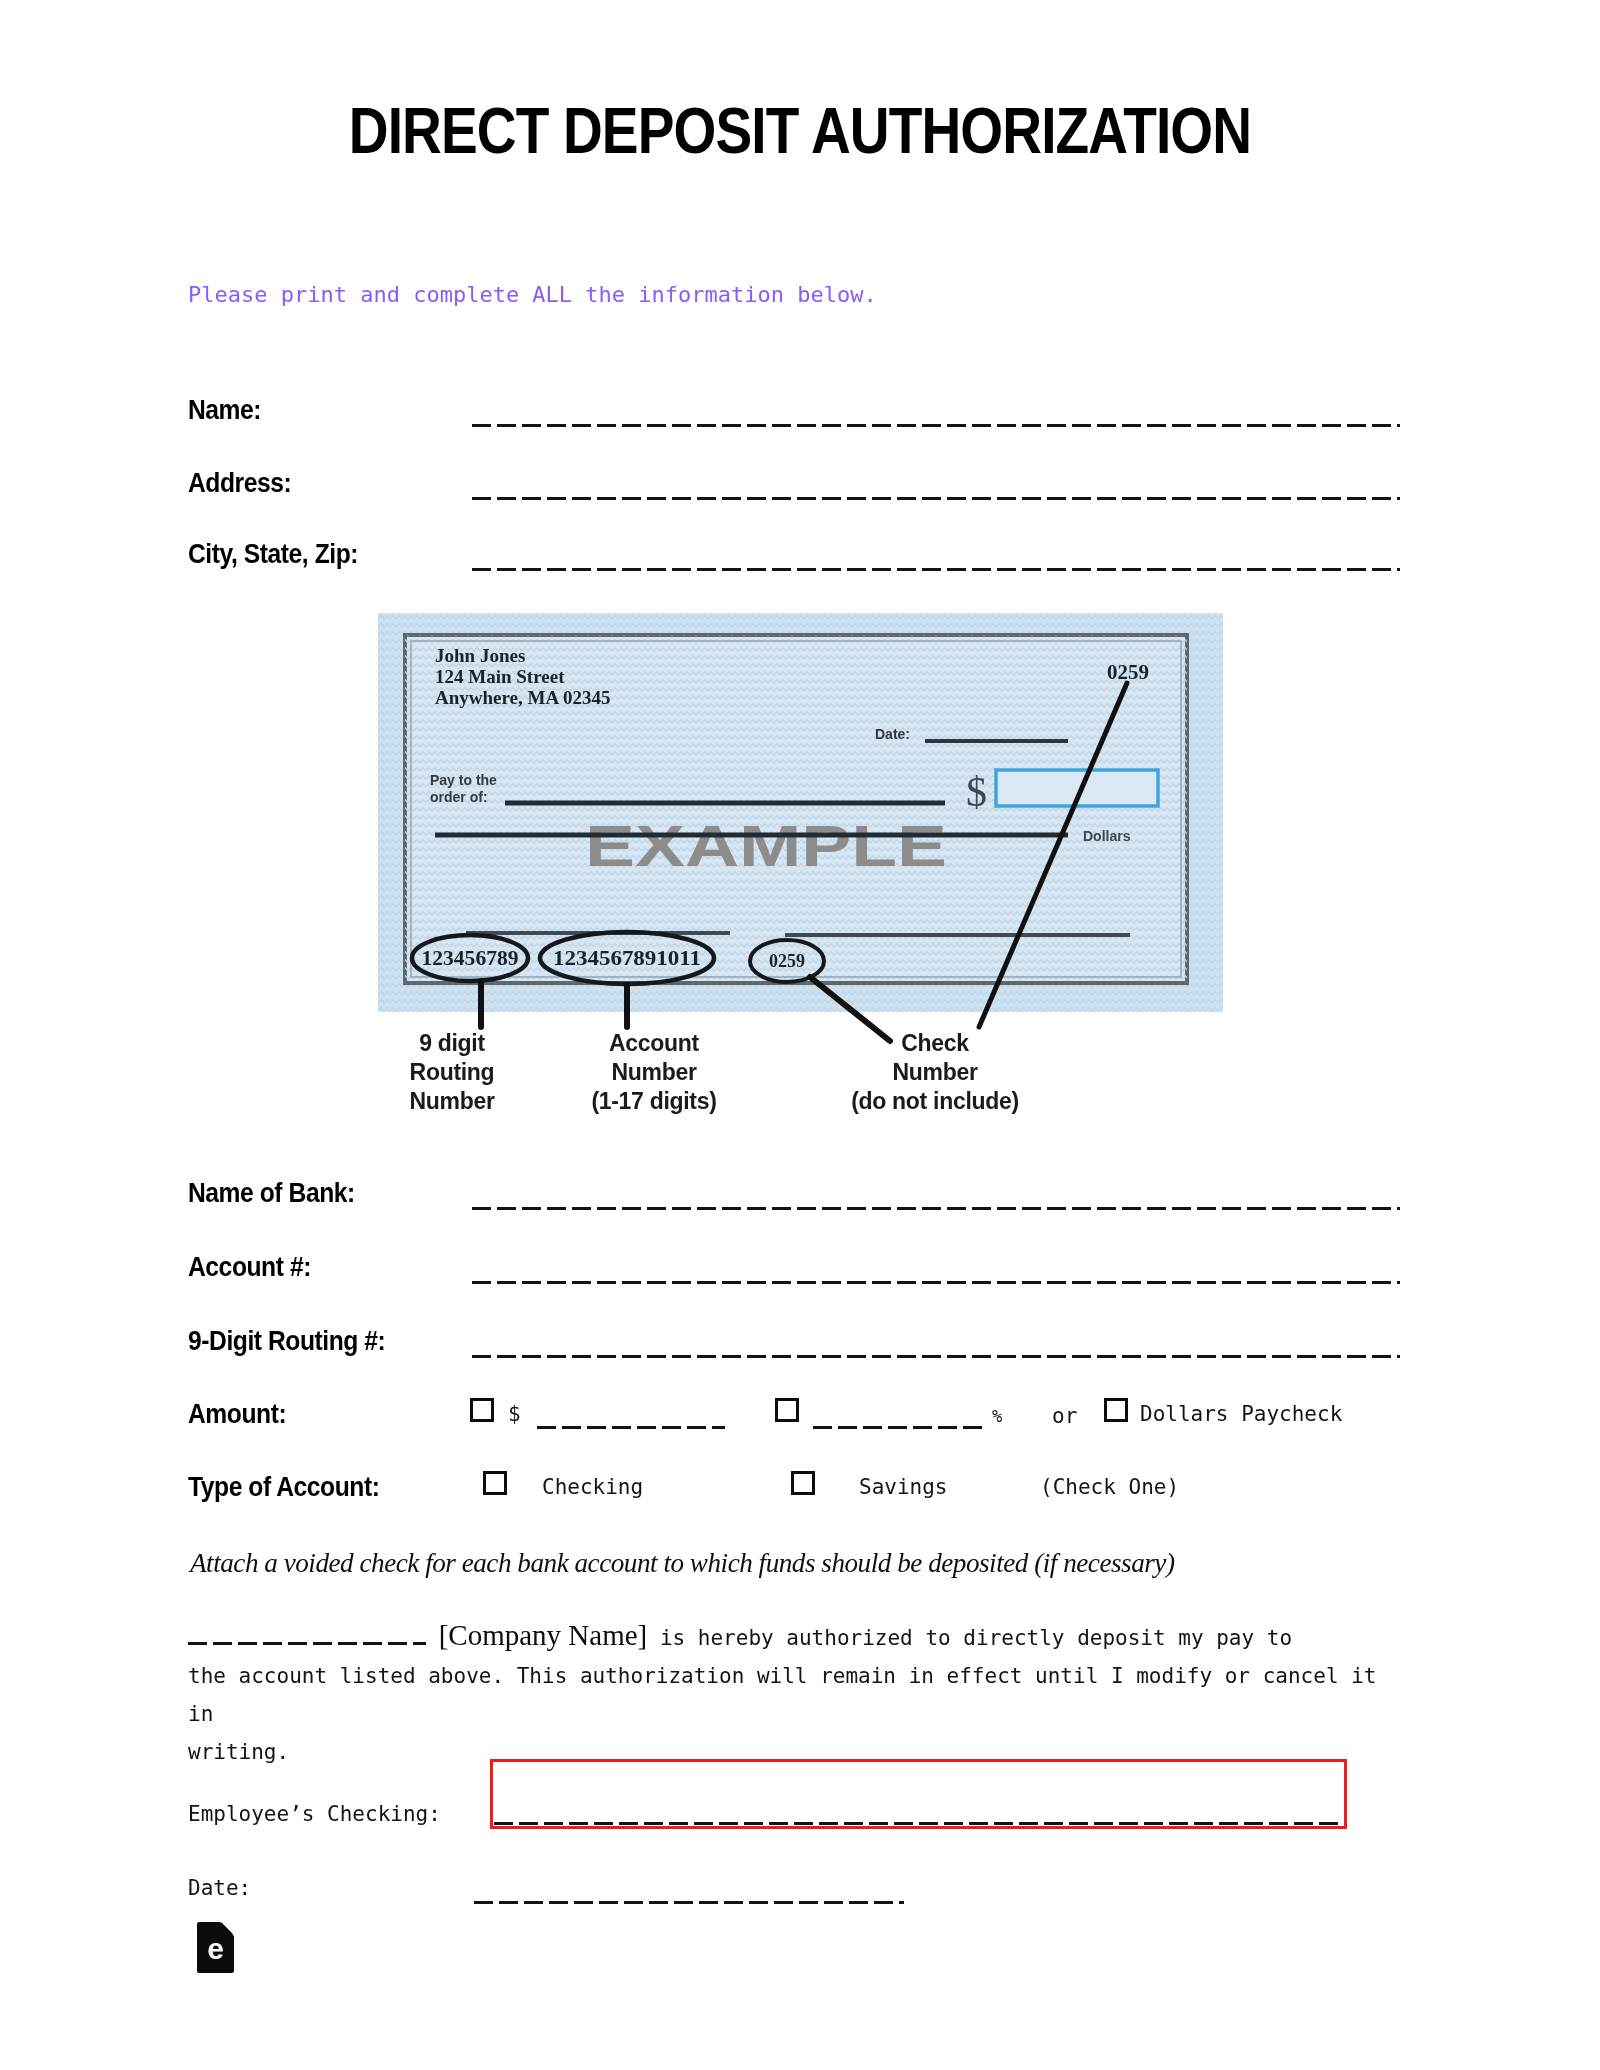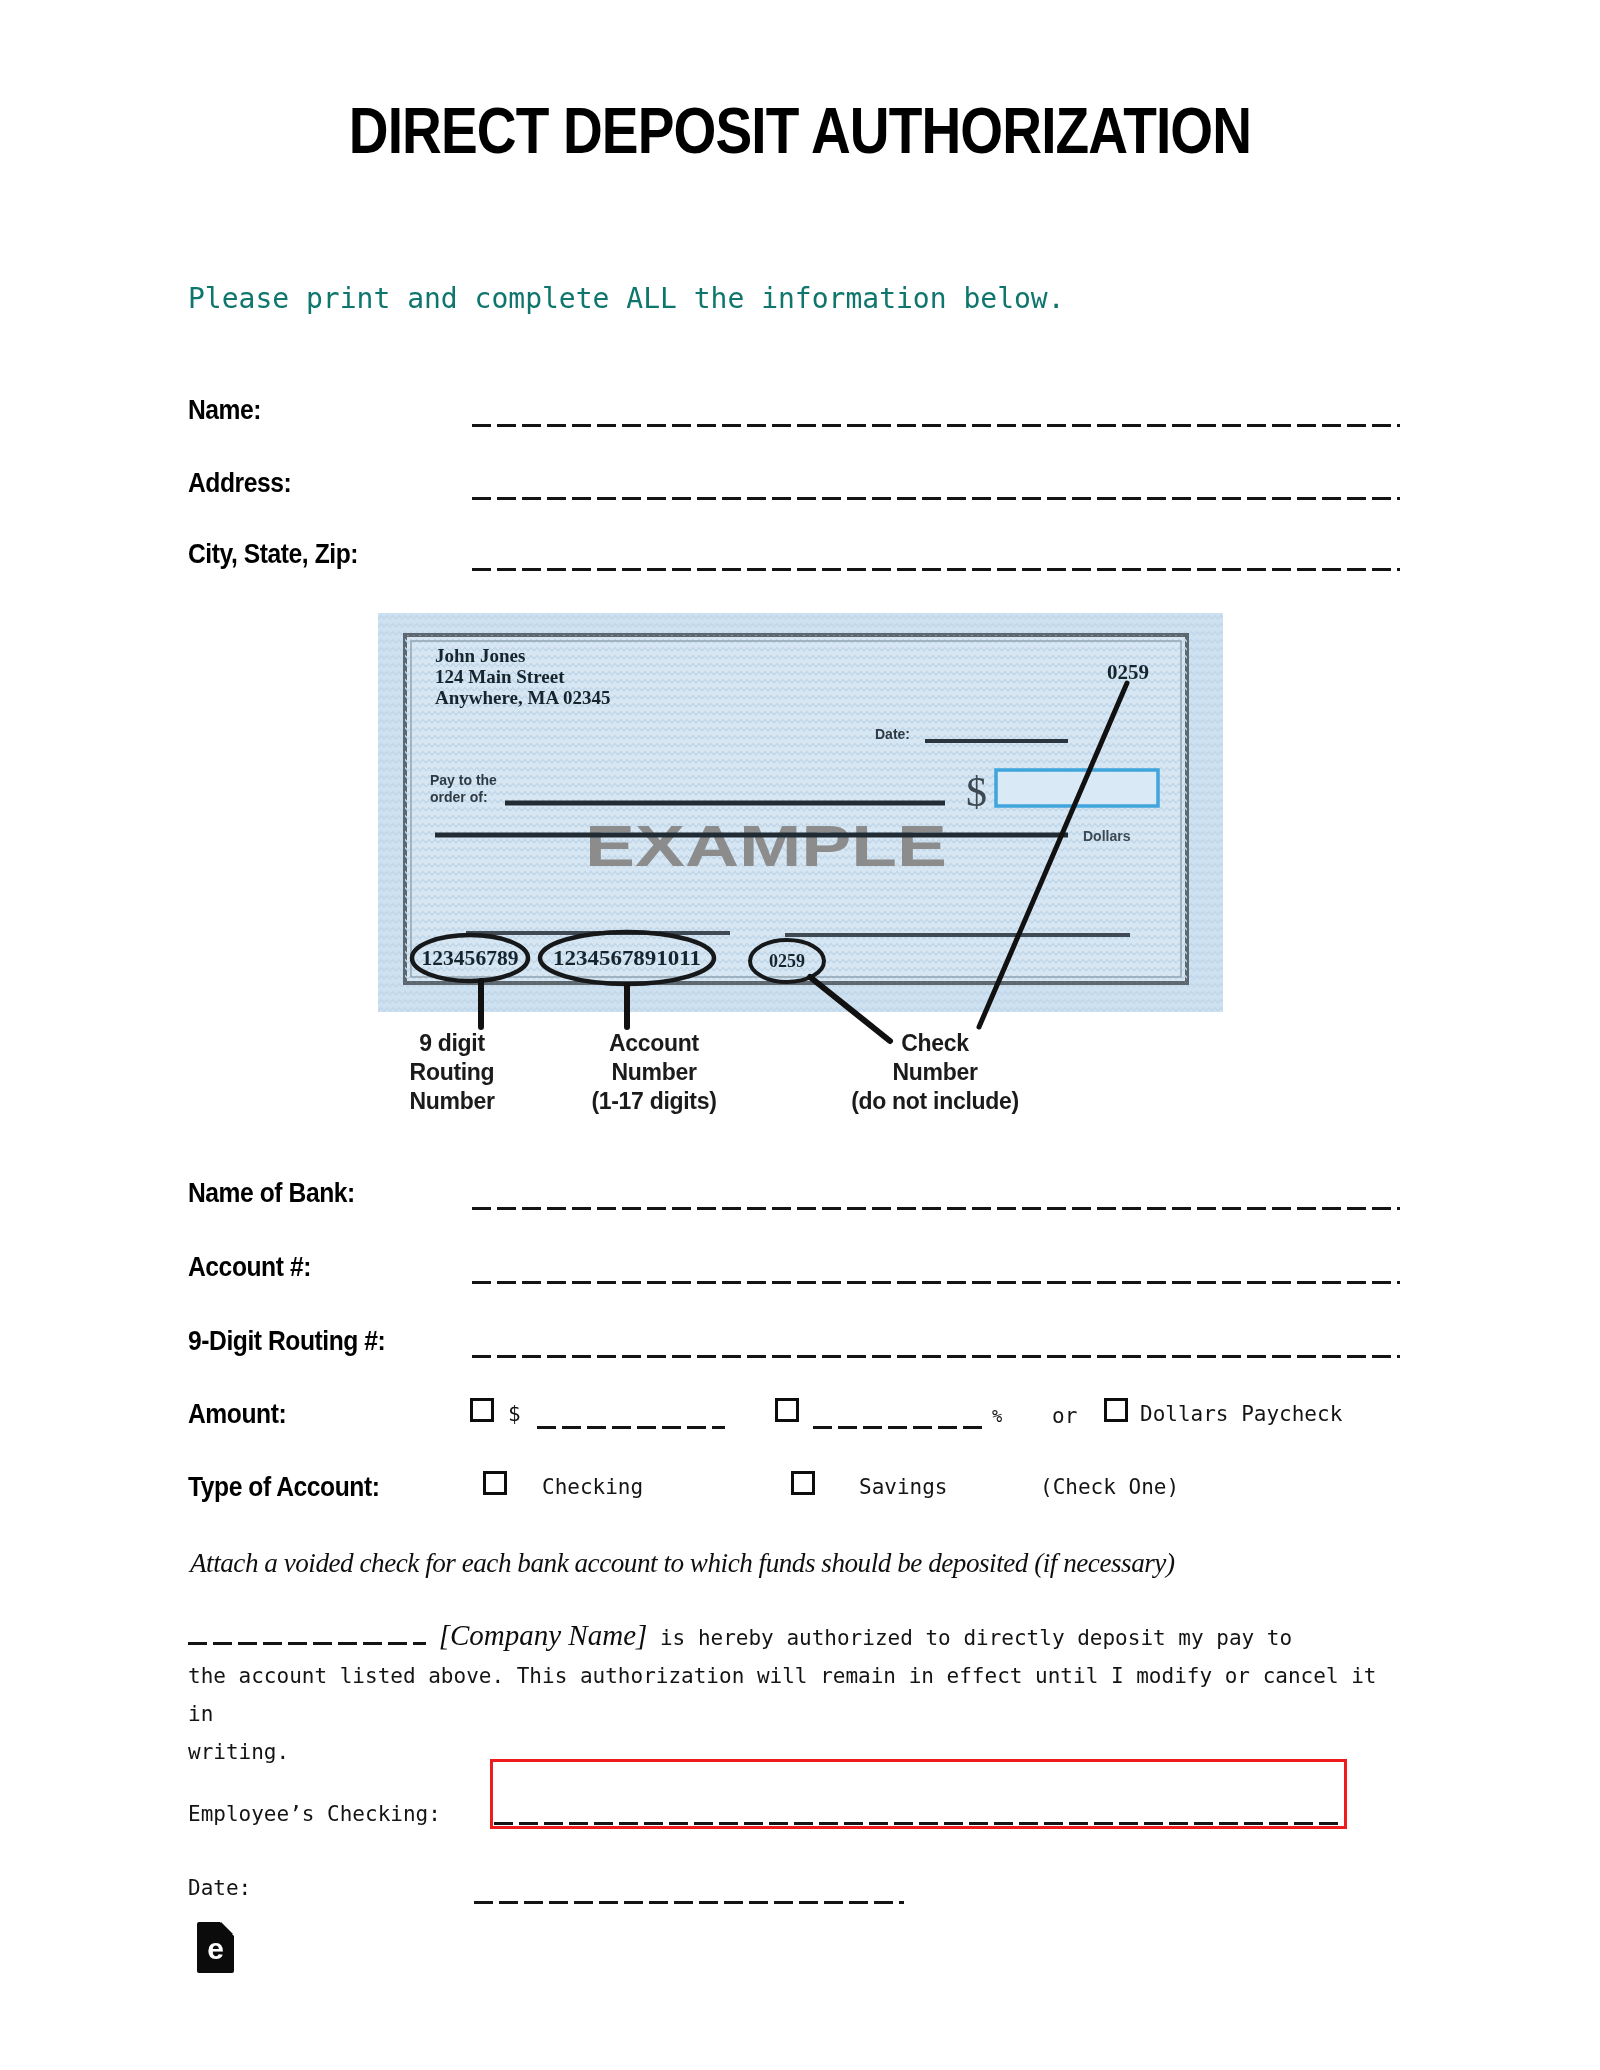--- a/index.html
+++ b/index.html
@@ -6,21 +6,21 @@
   .page{
     position:relative;width:1600px;height:2070px;background:#ffffff;
     font-family:"DejaVu Sans Mono",monospace;color:#111;overflow:hidden;
   }
   .abs{position:absolute;}
   .title{
     left:0;right:0;top:94px;text-align:center;
     font-family:"Liberation Sans",sans-serif;font-weight:bold;font-size:64px;
     letter-spacing:-1px;transform:scaleX(0.86);color:#000;white-space:nowrap;
   }
-  .intro{left:188px;top:282px;font-size:28px;color:#0f766e;}
+  .intro{left:188px;top:282px;font-size:22px;color:#8b5cf6;}
   .boldlabel{
     font-family:"Liberation Sans",sans-serif;font-weight:bold;font-size:28px;
     letter-spacing:-0.5px;transform:scaleX(0.88);transform-origin:left center;
     color:#000;white-space:nowrap;
   }
   .fill-line{
     height:3px;background:repeating-linear-gradient(90deg,#141414 0 19px,transparent 19px 25px);
   }
   .cb{
     position:absolute;width:24px;height:24px;border:3px solid #0d0d0d;background:#fff;box-sizing:border-box;
@@ -33,21 +33,21 @@
   }
   .para{
     left:188px;top:1616px;width:1220px;font-size:21px;line-height:38px;color:#141414;
   }
   .para-blank{
     display:inline-block;width:238px;height:21px;vertical-align:baseline;
     background:repeating-linear-gradient(90deg,#141414 0 19px,transparent 19px 25px);
     background-size:100% 3px;background-position:0 bottom;background-repeat:no-repeat;
   }
   .company{
-    font-family:"Liberation Serif",serif;font-style:italic;font-size:29px;color:#0d0d0d;
+    font-family:"Liberation Serif",serif;font-size:29px;color:#0d0d0d;
   }
   .redbox{
     left:490px;top:1759px;width:857px;height:70px;border:3px solid #ee1c1c;box-sizing:border-box;background:transparent;
   }
   .logo-doc{
     left:197px;top:1922px;width:37px;height:51px;background:#0b0b0b;border-radius:2px;
   }
   .logo-doc .fold-white{
     position:absolute;top:0;right:0;width:0;height:0;
     border-top:14px solid #ffffff;border-left:14px solid transparent;

